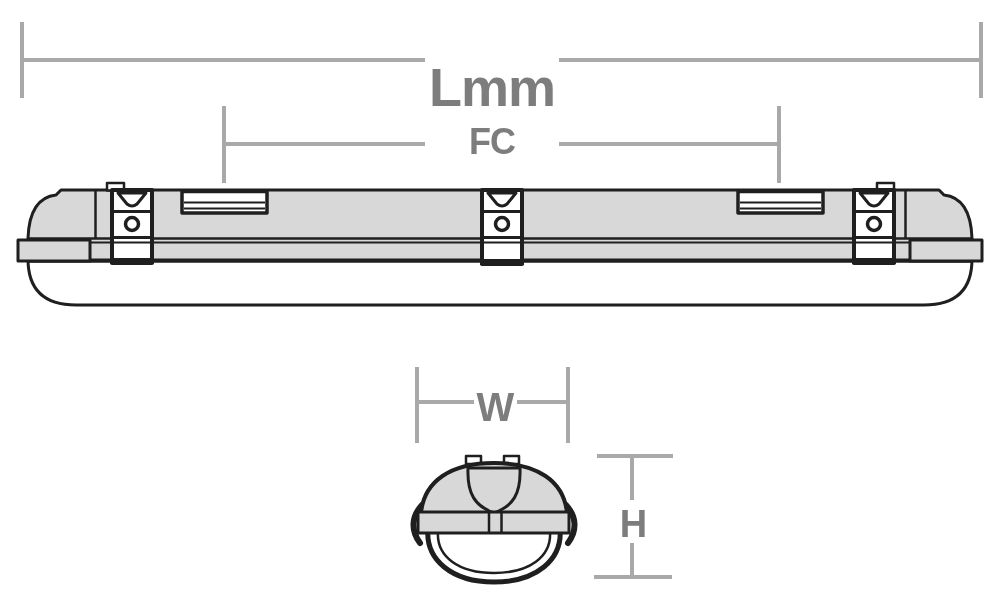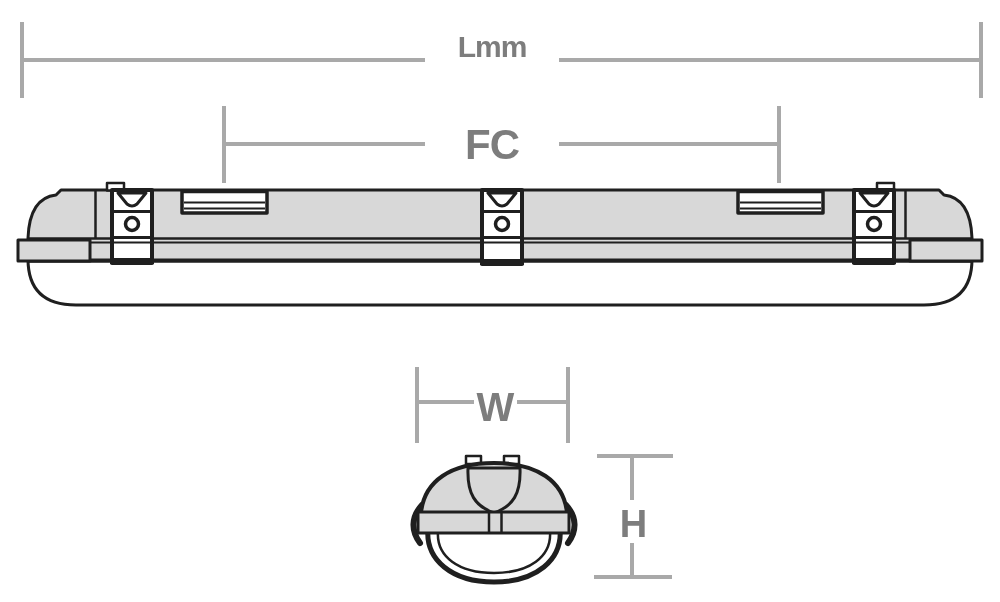--- a/index.html
+++ b/index.html
@@ -5,22 +5,22 @@
   html,body{margin:0;padding:0;background:#fff;}
   #canvas{
     position:relative;width:1000px;height:602px;background:#ffffff;overflow:hidden;
     font-family:"Liberation Sans","DejaVu Sans",sans-serif;
   }
   .dim-line{position:absolute;background:#a9a9a9;}
   .dim-label{
     position:absolute;color:#7d7d7d;font-weight:bold;text-align:center;
     line-height:1;letter-spacing:-1px;
   }
-  .lbl-lmm{left:425px;top:32px;width:134px;font-size:30px;}
-  .lbl-fc {left:425px;top:124px;width:134px;font-size:42px;}
+  .lbl-lmm{left:425px;top:60px;width:134px;font-size:54px;}
+  .lbl-fc {left:425px;top:124px;width:134px;font-size:36px;}
   .lbl-w  {left:455px;top:387px;width:80px;font-size:40px;}
   .lbl-h  {left:611px;top:505px;width:44px;font-size:38px;}
   svg{position:absolute;left:0;top:0;}
 </style>
 </head>
 <body>
 
 <div id="canvas">
 
   <svg width="1000" height="602" viewBox="0 0 1000 602">

